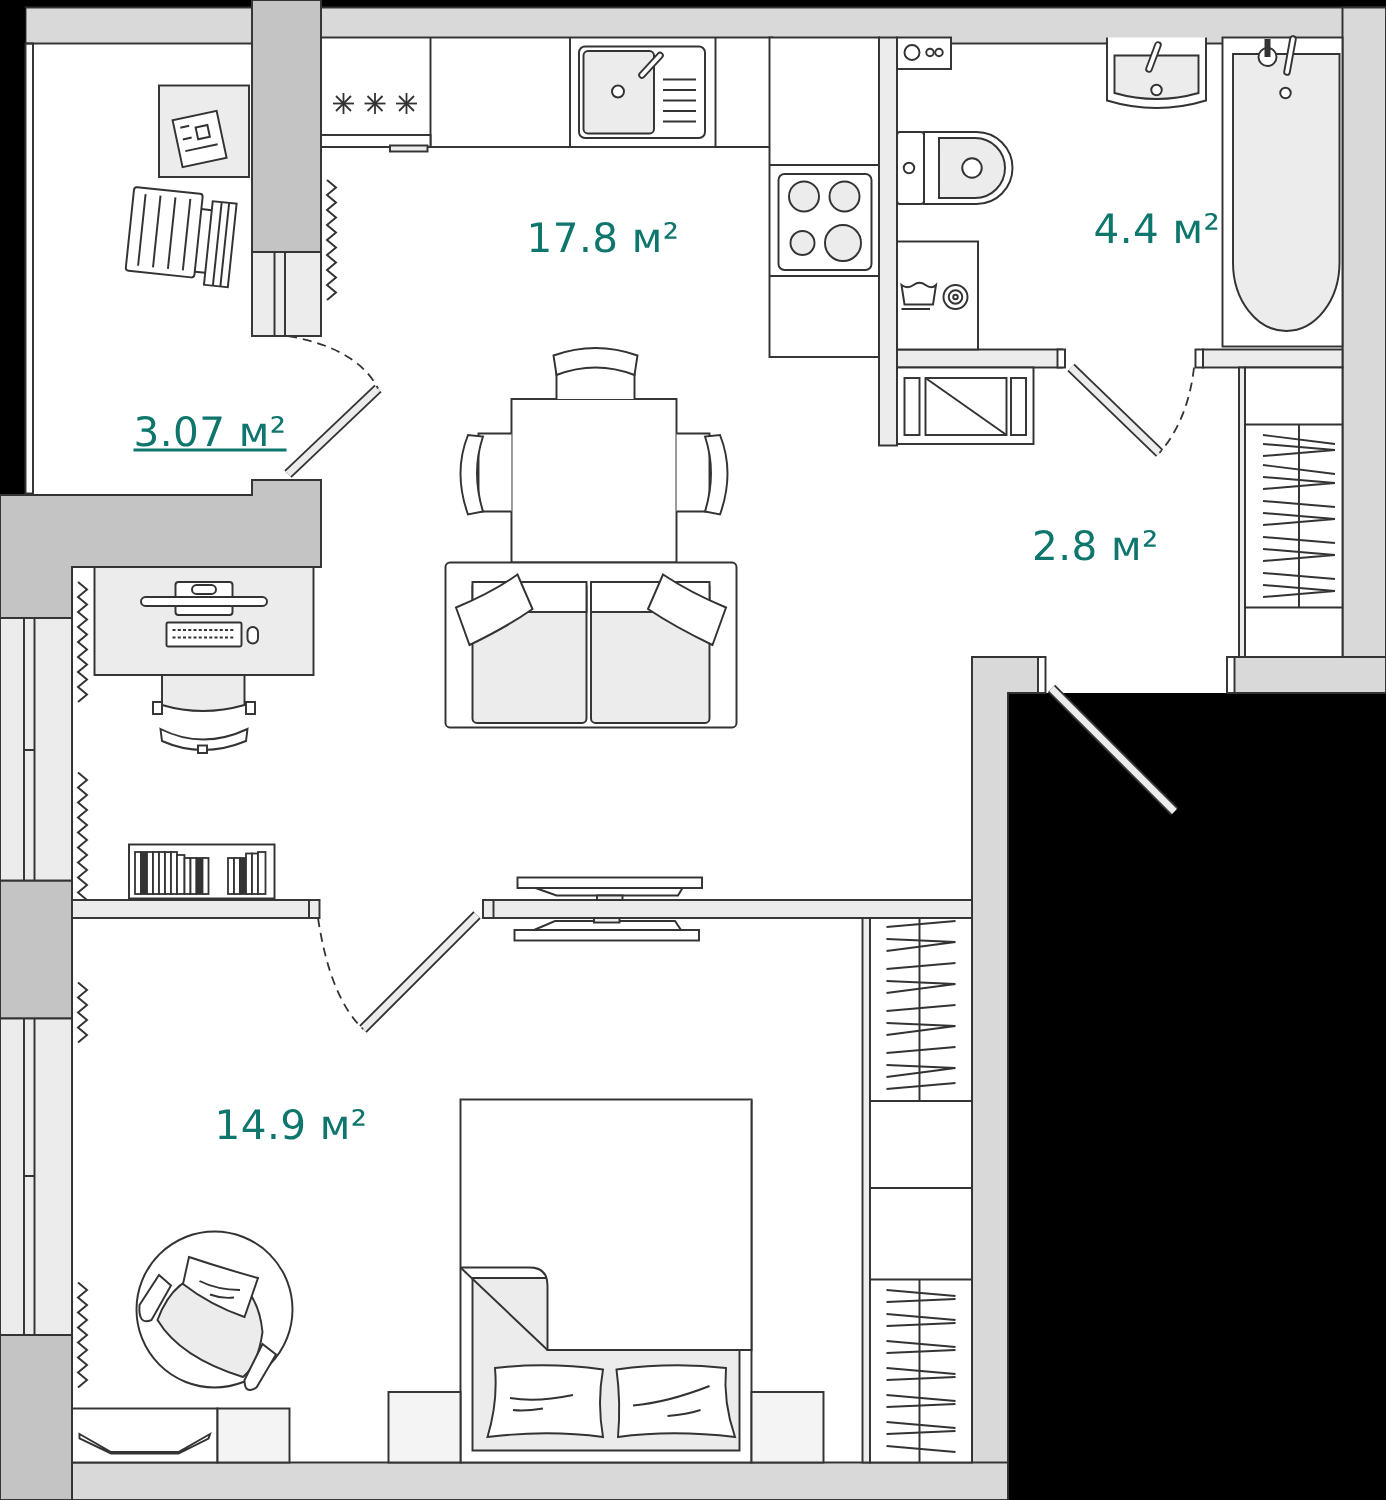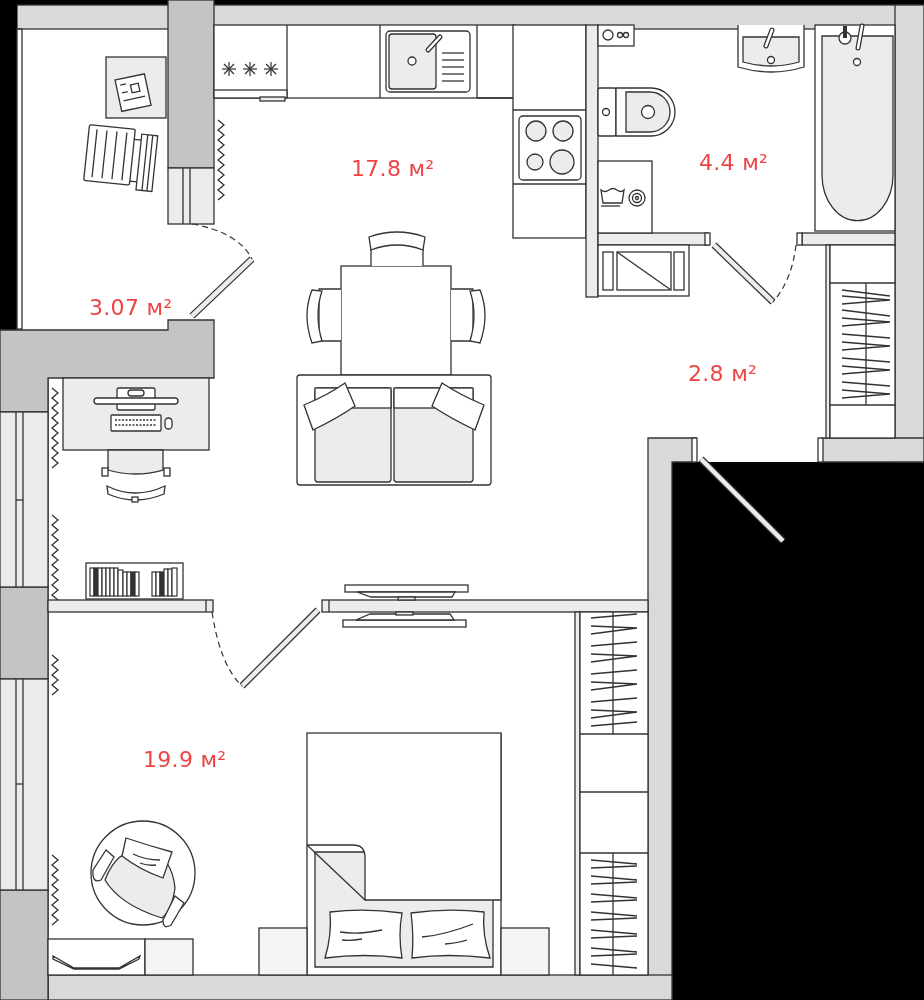--- a/index.html
+++ b/index.html
@@ -1,18 +1,18 @@
 <!DOCTYPE html>
 <html><head>
   <meta charset="utf-8">
   <style>
     html, body { margin:0; padding:0; background:#000; }
     body { width:924px; height:1000px; overflow:hidden; position:relative; font-family:"DejaVu Sans", sans-serif; }
     svg { position:absolute; left:0; top:0; }
-    .label { position:absolute; font-size:22px; color:#ef4444; white-space:nowrap; line-height:1; letter-spacing:0.3px;margin-top:12px; }
+    .label { position:absolute; font-size:27px; color:#0f766e; white-space:nowrap; line-height:1; letter-spacing:0.3px; }
     .wall { fill:#d9d9d9; stroke:#333; stroke-width:1.3; }
     .wallD { fill:#c4c4c4; stroke:#333; stroke-width:1.3; }
     .ln { fill:none; stroke:#333; stroke-width:1.3; }
     .fw { fill:#fff; stroke:#333; stroke-width:1.3; }
     .fg { fill:#ececec; stroke:#333; stroke-width:1.3; }
     .fl { fill:#f4f4f4; stroke:#333; stroke-width:1.3; }
     .dash { fill:none; stroke:#333; stroke-width:1.2; stroke-dasharray:6 4; }
   </style>
 </head>
 <body>
@@ -333,17 +333,17 @@
   <g>
     <circle class="fw" cx="143" cy="873" r="52"></circle>
     <path class="fg" d="M105 880 Q118 845 150 850 Q172 858 175 888 Q172 910 162 918 Q120 905 105 880 Z"></path>
     <path class="fw" d="M93 870 L106 850 L114 857 L101 880 Q92 884 93 870 Z"></path>
     <path class="fw" d="M163 920 L175 896 L184 903 L171 925 Q163 930 163 920 Z"></path>
     <path class="fw" d="M126 838 Q150 846 172 852 L163 878 Q140 870 122 856 Z"></path>
     <path class="ln" d="M133 854 Q145 860 160 860 M140 863 Q148 866 156 865"></path>
   </g>
 </svg>
 
-<div class="label" style="left:89px; top:285px;">3.07 м²</div>
+<div class="label" style="left:89px; top:275px;text-decoration:underline;">3.07 м²</div>
 <div class="label" style="left:351px; top:146px;">17.8 м²</div>
-<div class="label" style="left:699px; top:140px;">4.4 м²</div>
+<div class="label" style="left:729px; top:140px;">4.4 м²</div>
 <div class="label" style="left:688px; top:351px;">2.8 м²</div>
-<div class="label" style="left:143px; top:737px;">19.9 м²</div>
+<div class="label" style="left:143px; top:737px;">14.9 м²</div>
 
 </body></html>

